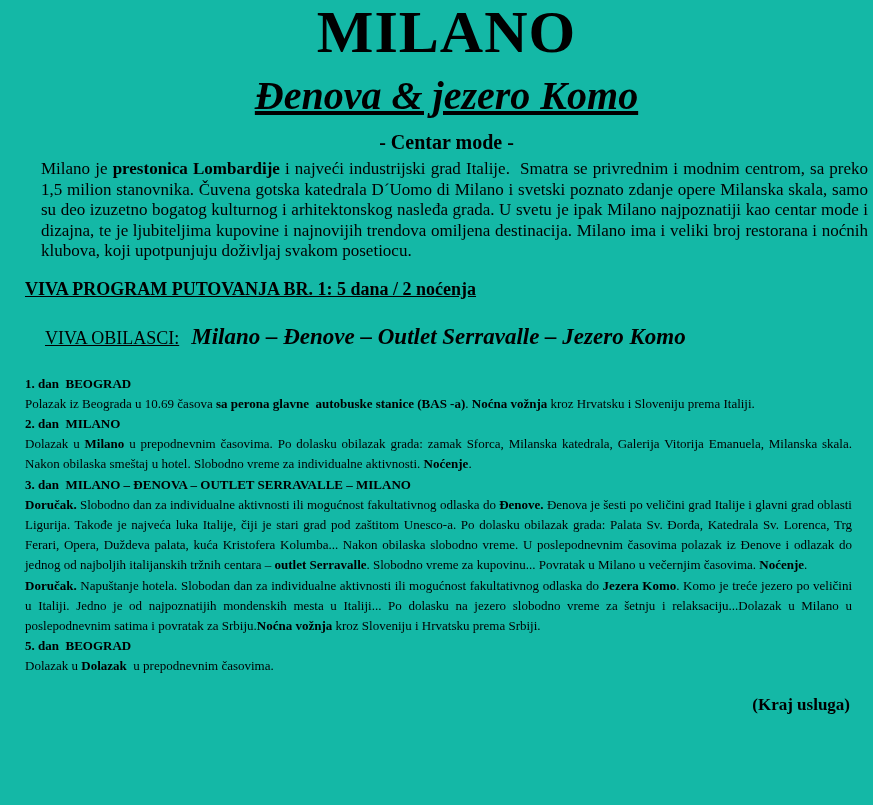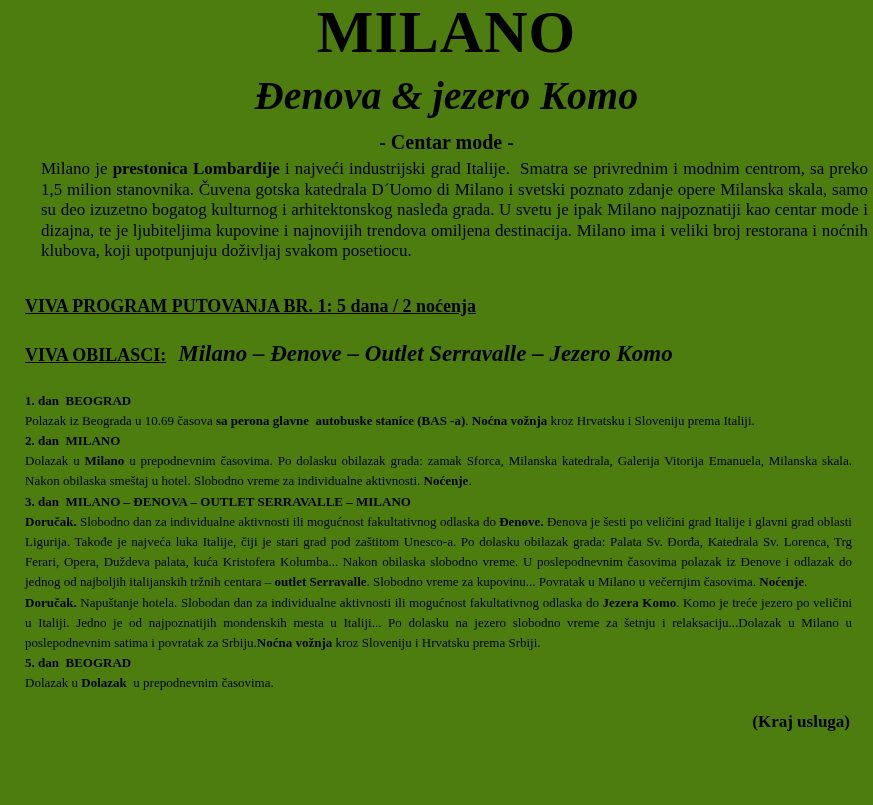--- a/index.html
+++ b/index.html
@@ -1,70 +1,72 @@
 <!DOCTYPE html>
 <html lang="sr"><head>
 <meta charset="utf-8">
 <style>
   * { box-sizing: border-box; }
   html, body { margin: 0; padding: 0; background: #ffffff; }
   .page {
     width: 873px;
     height: 805px;
     padding: 2px 5px 0 25px;
-    background: #4d7c0f;
+    background: #14b8a6;
     color: #000000;
     font-family: "Liberation Serif", "DejaVu Serif", serif;
     overflow: hidden;
   }
   .title {
     margin: 0;
     text-align: center;
     font-size: 60px;
     line-height: 60px;
     font-weight: bold;
     letter-spacing: 1px;
   }
   .subtitle {
     margin: 12px 0 0 0;
     text-align: center;
     font-size: 40px;
     line-height: 44px;
     font-weight: bold;
     font-style: italic;
+    text-decoration: underline;
   }
   .tagline {
     margin: 13px 0 0 0;
     text-align: center;
     font-size: 20px;
     line-height: 22px;
     font-weight: bold;
   }
   .intro {
     margin: 6px 0 0 16px;
     font-size: 17px;
     line-height: 20.5px;
     text-align: justify;
   }
   .program-heading {
-    margin: 34px 0 0 0;
+    margin: 17px 0 0 0;
     font-size: 18px;
     line-height: 21px;
     font-weight: bold;
     text-decoration: underline;
   }
   .obilasci {
     margin: 22px 0 0 0;
     line-height: 29px;
   }
   .obilasci-label {
     font-size: 18px;
-    font-weight: bold;
+    font-weight: normal;
     text-decoration: underline;
     margin-right: 12px;
+    margin-left: 20px;
   }
   .obilasci-route {
     font-size: 23px;
     font-weight: bold;
     font-style: italic;
   }
   .days {
     margin: 21px 16px 0 0;
     font-size: 13px;
     line-height: 20.2px;

